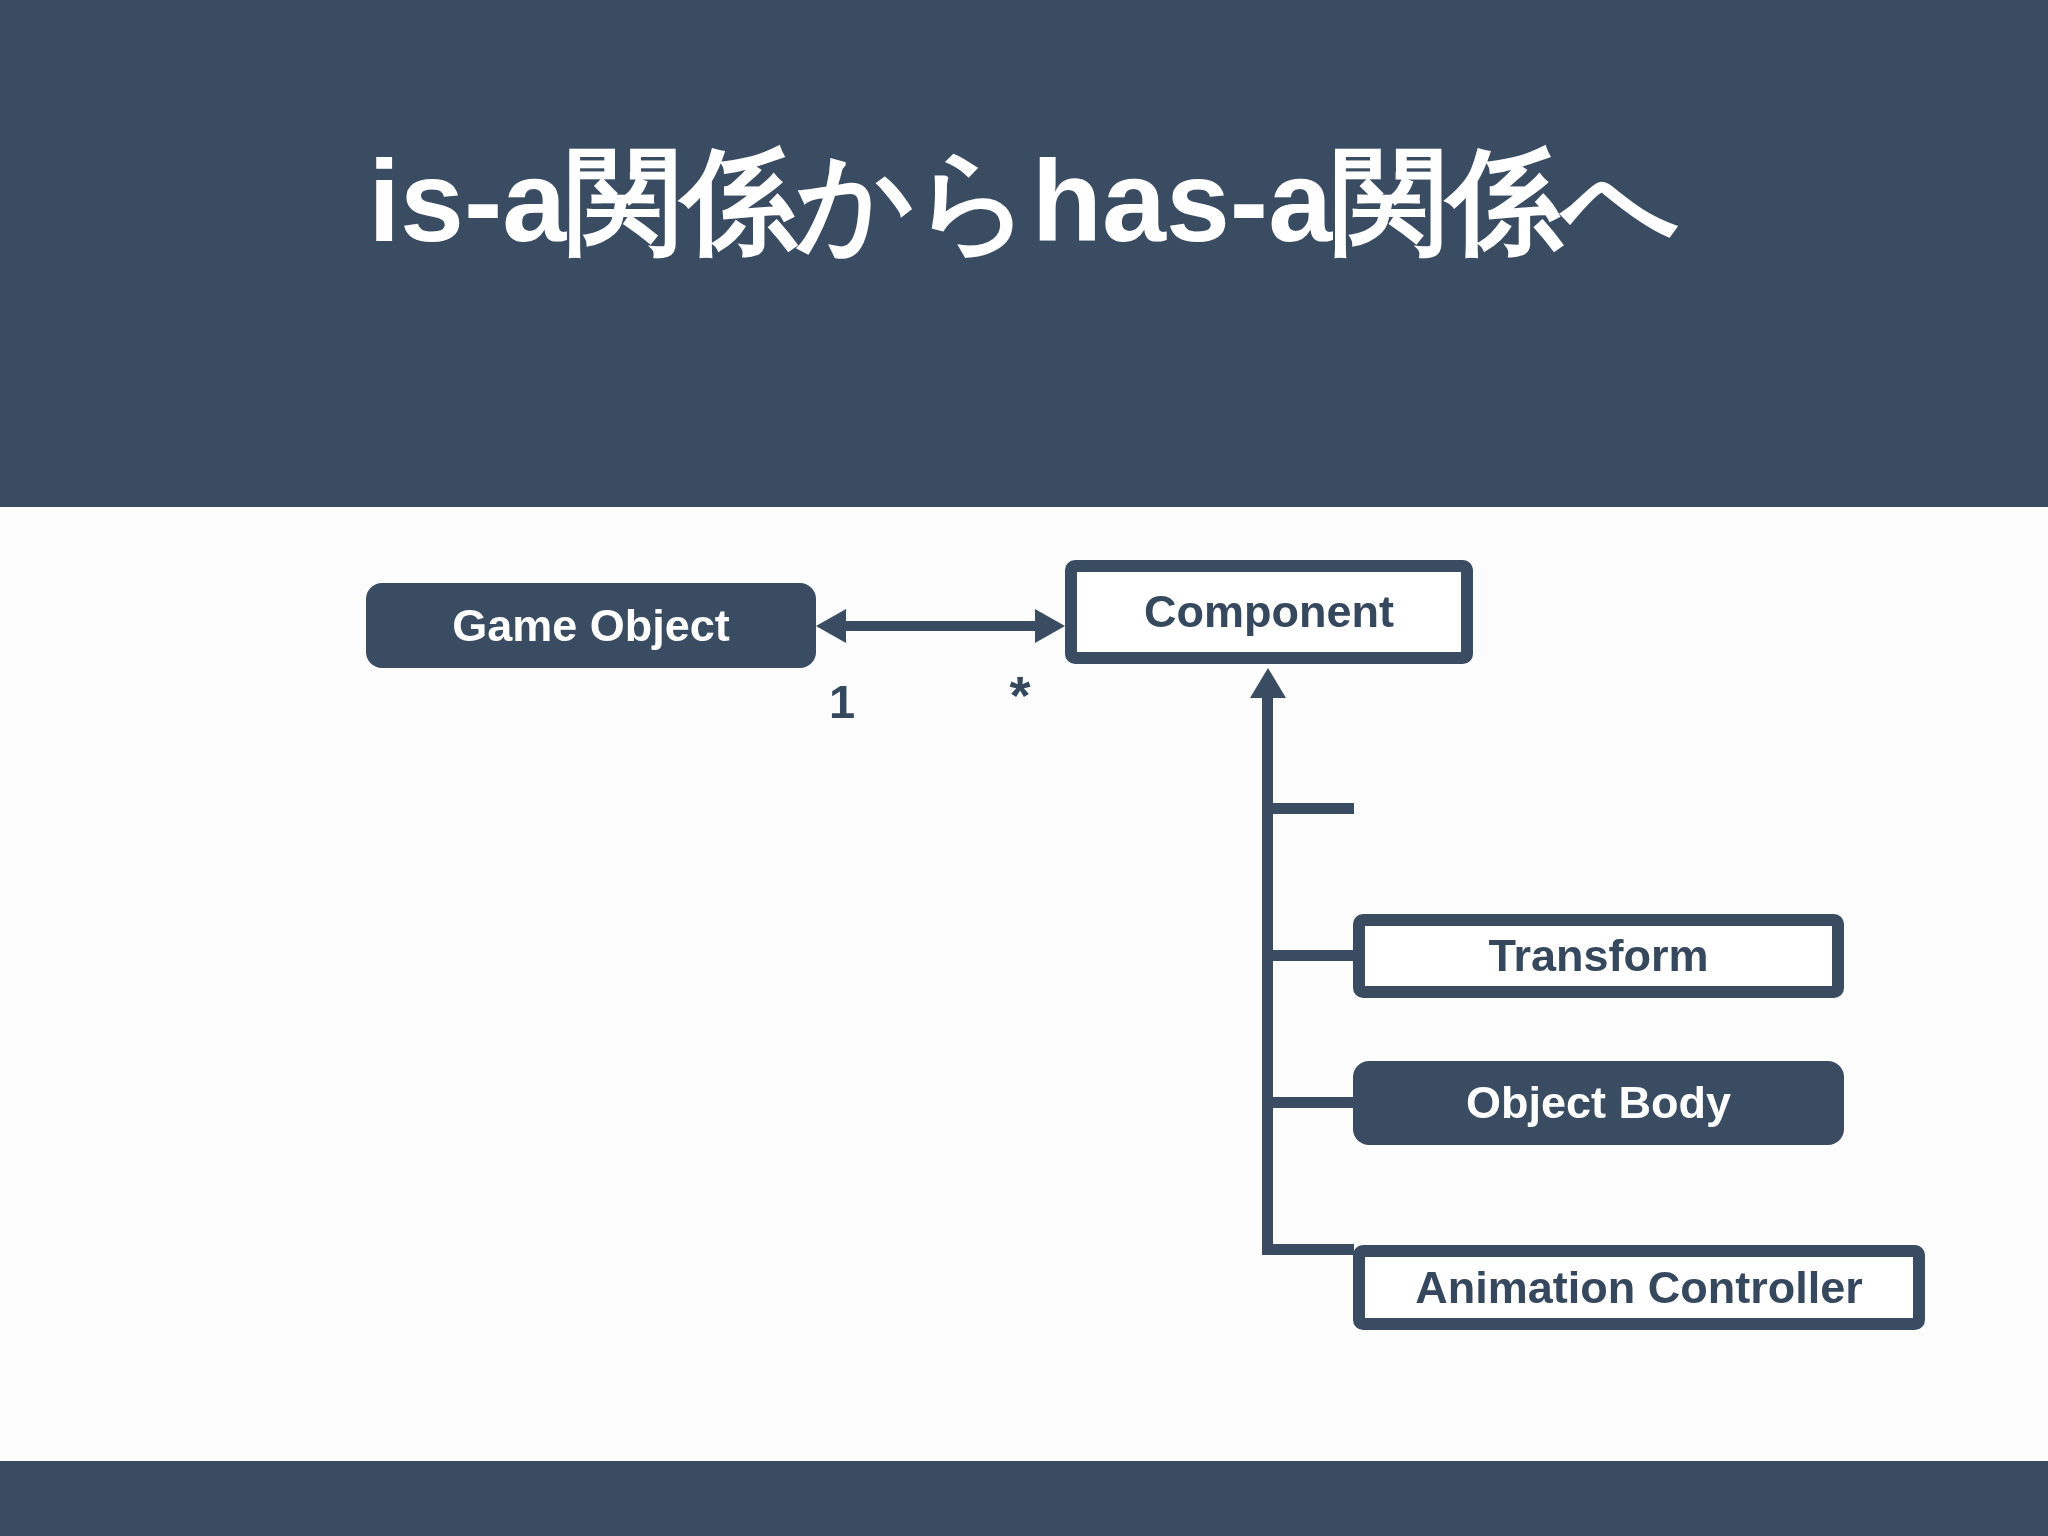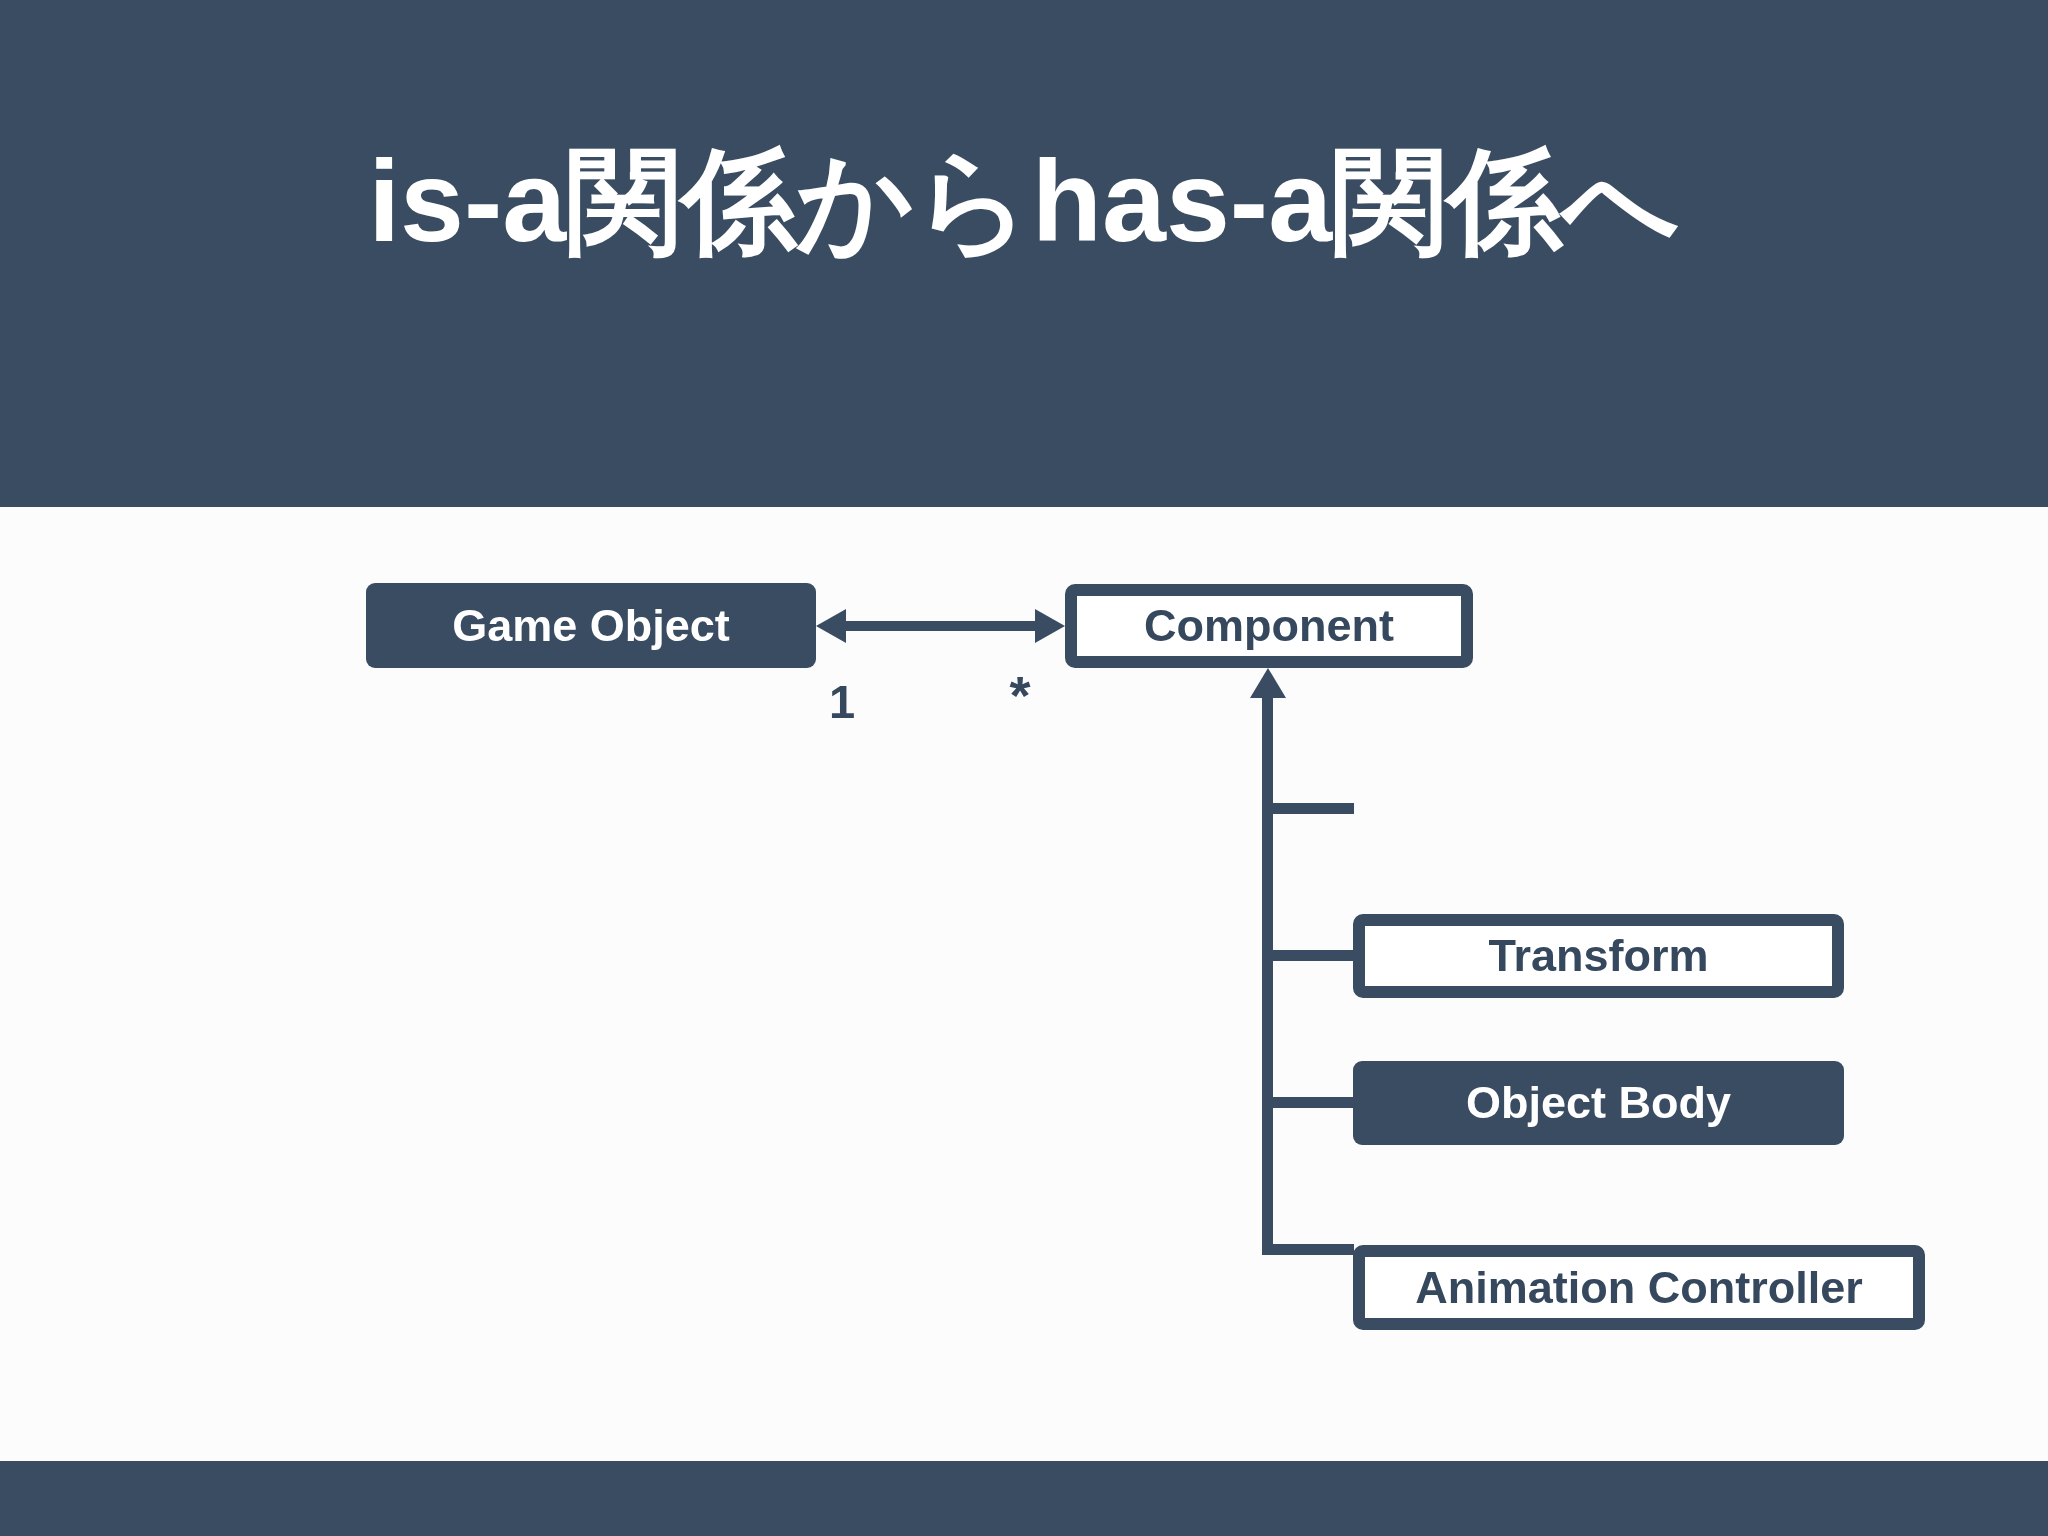--- a/index.html
+++ b/index.html
@@ -42,21 +42,21 @@
     display: flex;
     align-items: center;
     justify-content: center;
     font-size: 45px;
     font-weight: bold;
     white-space: nowrap;
   }
   .node.dark {
     background: #3A4C61;
     color: #FFFFFF;
-    border-radius: 9px;
+    border-radius: 16px;
   }
   .node.light {
     background: #FFFFFF;
     color: #35485D;
     border: 12px solid #3A4C61;
     border-radius: 10px;
   }
   .line {
     position: absolute;
     background: #3A4C61;
@@ -74,21 +74,21 @@
     color: #35485D;
     font-weight: bold;
     text-align: center;
     width: 80px;
   }
   .mult.one  { left: 802px; top: 674px; font-size: 47px; }
   .mult.many { left: 980px; top: 664px; font-size: 54px; }
 
   
   .game-object   { left: 366px;  top: 583px;  width: 450px; height: 85px; }
-  .component     { left: 1065px; top: 584px;  width: 408px; height: 84px; }
+  .component     { left: 1065px; top: 560px;  width: 408px; height: 104px; }
   .child-0       { left: 1353px; top: 767px;  width: 491px; height: 84px; }
   .child-1       { left: 1353px; top: 914px;  width: 491px; height: 84px; }
   .child-2       { left: 1353px; top: 1061px; width: 491px; height: 84px; }
   .child-3       { left: 1353px; top: 1245px; width: 572px; height: 85px; }
 
   
   .assoc-line    { left: 843px;  top: 621px;  width: 194px; height: 10px; }
   .assoc-head-l  { left: 816px;  top: 609px; }
   .assoc-head-r  { left: 1035px; top: 609px; }
   .inherit-head  { left: 1250px; top: 668px; }

